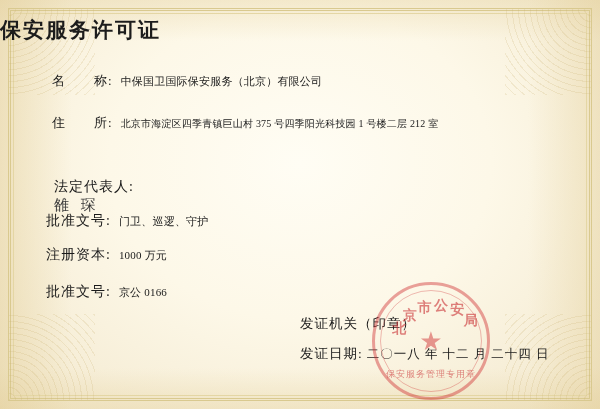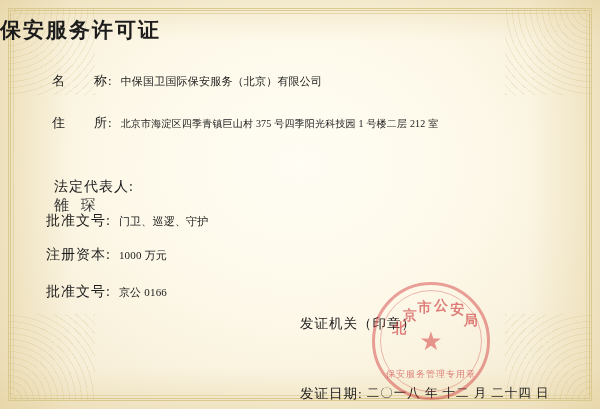--- a/index.html
+++ b/index.html
@@ -142,22 +142,21 @@
   }
   .issue-date {
     position: absolute;
     left: 300px;
     top: 345px;
     font-size: 13.5px;
     letter-spacing: 1px;
     font-family: "Liberation Serif", serif;
     color: #1a1a1a;
     display: flex;
-    align-items: flex-start;
-    margin-top: 40px;
+    align-items: center;
   }
   .issue-date .date-txt {
     margin-left: 4px;
     font-size: 12.5px;
     letter-spacing: 1px;
   }
 
   
   .seal {
     position: absolute;

